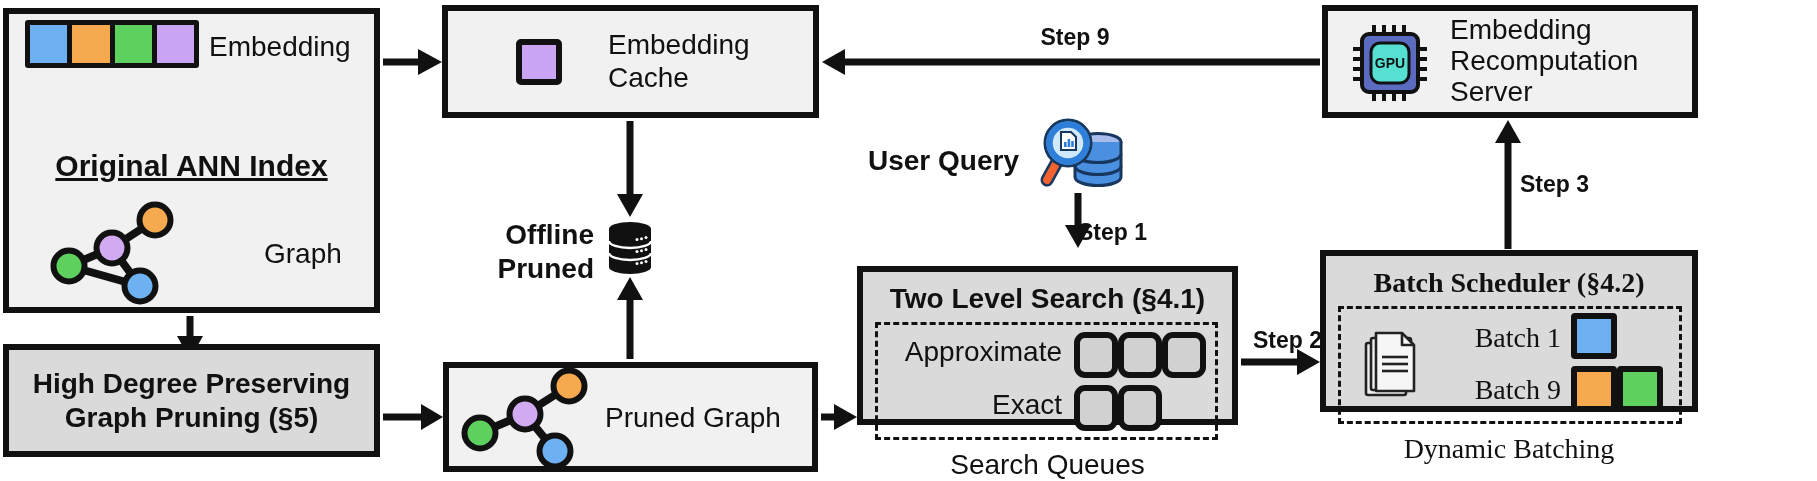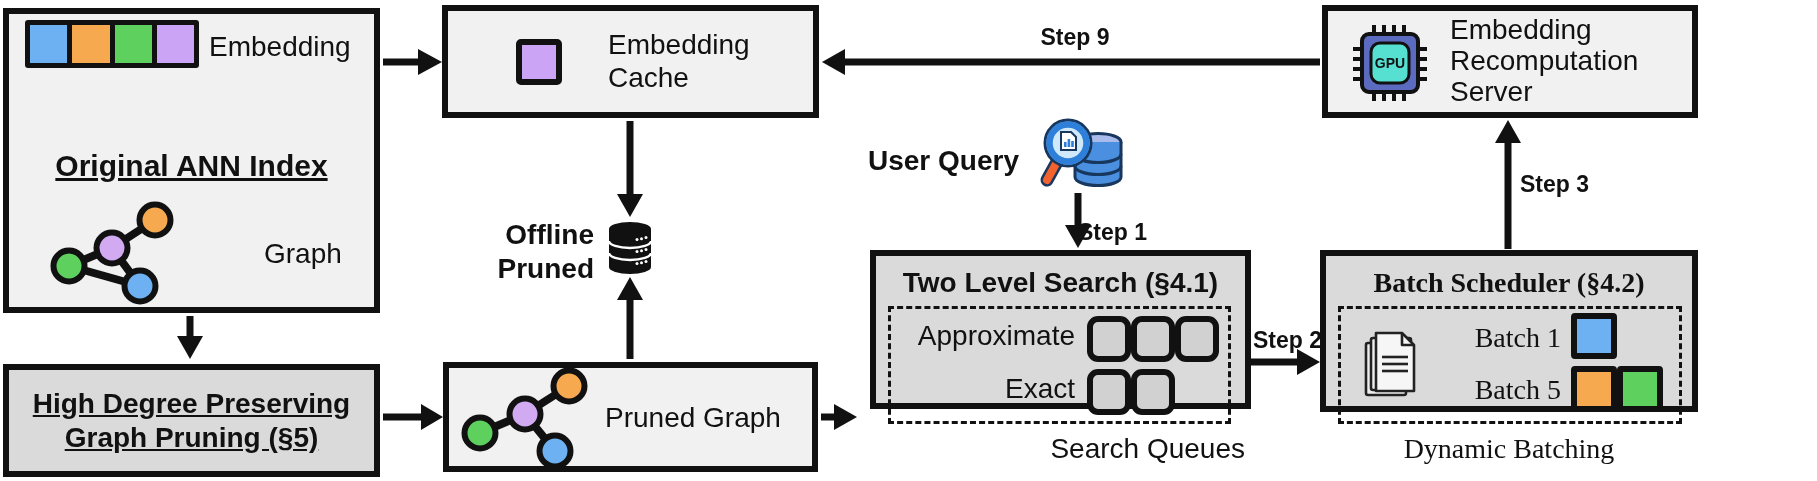--- a/index.html
+++ b/index.html
@@ -178,21 +178,21 @@
     <line x1="15" y1="46" x2="5" y2="64" stroke="#17375e" stroke-width="13" stroke-linecap="round"></line>
     <line x1="15" y1="46" x2="5" y2="64" stroke="#f2622e" stroke-width="8" stroke-linecap="round"></line>
     <circle cx="26" cy="27" r="23" fill="#cfe9fa" stroke="#17375e" stroke-width="3"></circle>
     <circle cx="26" cy="27" r="18.5" fill="#cfe9fa" stroke="#2e7fd9" stroke-width="6.5"></circle>
     <path d="M19,16 h10 l5,5 v13 h-15 z" fill="#fff" stroke="#17375e" stroke-width="2"></path>
     <rect x="22" y="26" width="2.6" height="5" fill="#2e7fd9"></rect>
     <rect x="25.6" y="23" width="2.6" height="8" fill="#2e7fd9"></rect>
     <rect x="29.2" y="25" width="2.6" height="6" fill="#2e7fd9"></rect>
   </svg>
 
-  <div class="box dark" style="left:3px;top:364px;width:377px;height:113px;display:flex;align-items:center;justify-content:center;text-decoration:underline;">
+  <div class="box dark" style="left:3px;top:344px;width:377px;height:113px;display:flex;align-items:center;justify-content:center;">
     <div class="f28b" style="text-align:center;">
       <div>High Degree Preserving</div>
       <div>Graph Pruning (§5)</div>
     </div>
   </div>
 
   <div class="box light" style="left:443px;top:362px;width:375px;height:110px;">
     <svg style="left:8px;top:2px;" width="140" height="102" viewBox="0 0 140 102">
       <g stroke="#111" stroke-width="8">
         <line x1="68" y1="44" x2="112" y2="16"></line>
@@ -202,36 +202,36 @@
       <g stroke="#111" stroke-width="6">
         <circle cx="112" cy="16" r="15.5" fill="#f6a94f"></circle>
         <circle cx="68" cy="44" r="15.5" fill="#d2aaf2"></circle>
         <circle cx="23" cy="63" r="15.5" fill="#5ed05e"></circle>
         <circle cx="98" cy="81" r="15.5" fill="#6eb1f2"></circle>
       </g>
     </svg>
     <div class="txt f28" style="left:156px;top:33px;">Pruned Graph</div>
   </div>
 
-  <div class="box dark" style="left:857px;top:250px;width:381px;height:159px;margin-left:13px;">
+  <div class="box dark" style="left:857px;top:266px;width:381px;height:159px;">
     <div class="txt f28b center" style="top:10px;">Two Level Search (§4.1)</div>
     <div class="dashed" style="left:12px;top:50px;width:343px;height:118px;">
       <div class="txt f28 rlabel" style="left:0;top:10px;width:184px;">Approximate</div>
       <div class="slotrow" style="left:196px;top:7px;">
         <div class="slot"></div>
         <div class="slot"></div>
         <div class="slot"></div>
       </div>
       <div class="txt f28 rlabel" style="left:0;top:63px;width:184px;">Exact</div>
       <div class="slotrow" style="left:196px;top:60px;">
         <div class="slot"></div>
         <div class="slot"></div>
       </div>
     </div>
-    <div class="txt f28 center" style="top:176px;text-align:right;">Search Queues</div>
+    <div class="txt f28 center" style="top:176px;">Search Queues</div>
   </div>
 
   <div class="box dark" style="left:1320px;top:250px;width:378px;height:162px;font-family:Liberation Serif, serif;">
     <div class="txt f28b center" style="top:10px;">Batch Scheduler (§4.2)</div>
     <div class="dashed" style="left:12px;top:50px;width:344px;height:118px;">
       <svg style="left:21px;top:20px;" width="62" height="70" viewBox="0 0 62 70">
         <g stroke="#222" stroke-width="2.6" fill="#efefef" stroke-linejoin="round">
           <rect x="4" y="14" width="40" height="52" rx="2"></rect>
           <rect x="9" y="9" width="40" height="52" rx="2"></rect>
           <path d="M14,4 H40 L52,16 V62 H14 Z" fill="#f6f6f6"></path>
@@ -240,21 +240,21 @@
         <g stroke="#222" stroke-width="2.6">
           <line x1="20" y1="28" x2="46" y2="28"></line>
           <line x1="20" y1="35" x2="46" y2="35"></line>
           <line x1="20" y1="42" x2="46" y2="42"></line>
         </g>
       </svg>
       <div class="txt f28 rlabel" style="left:104px;top:12px;width:116px;">Batch 1</div>
       <div class="batchrow" style="left:230px;top:4px;">
         <div class="bsq c-blue"></div>
       </div>
-      <div class="txt f28 rlabel" style="left:104px;top:64px;width:116px;">Batch 5</div>
+      <div class="txt f28 rlabel" style="left:104px;top:64px;width:116px;">Batch 9</div>
       <div class="batchrow" style="left:230px;top:57px;">
         <div class="bsq c-orange"></div>
         <div class="bsq c-green"></div>
       </div>
     </div>
     <div class="txt f28 center" style="top:176px;">Dynamic Batching</div>
   </div>
 
   <div class="step" style="left:1005px;top:24px;width:140px;text-align:center;">Step 9</div>
   <div class="step" style="left:1078px;top:195px;margin-top:24px;">Step 1</div>

